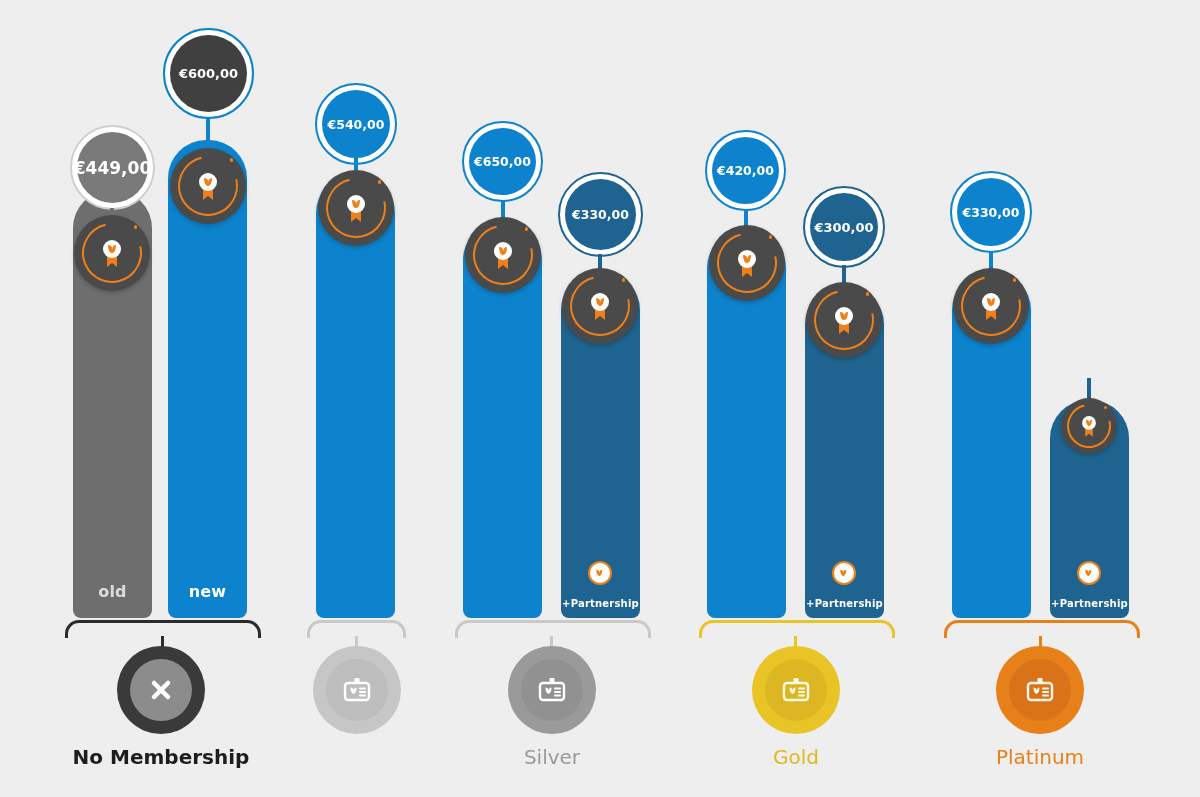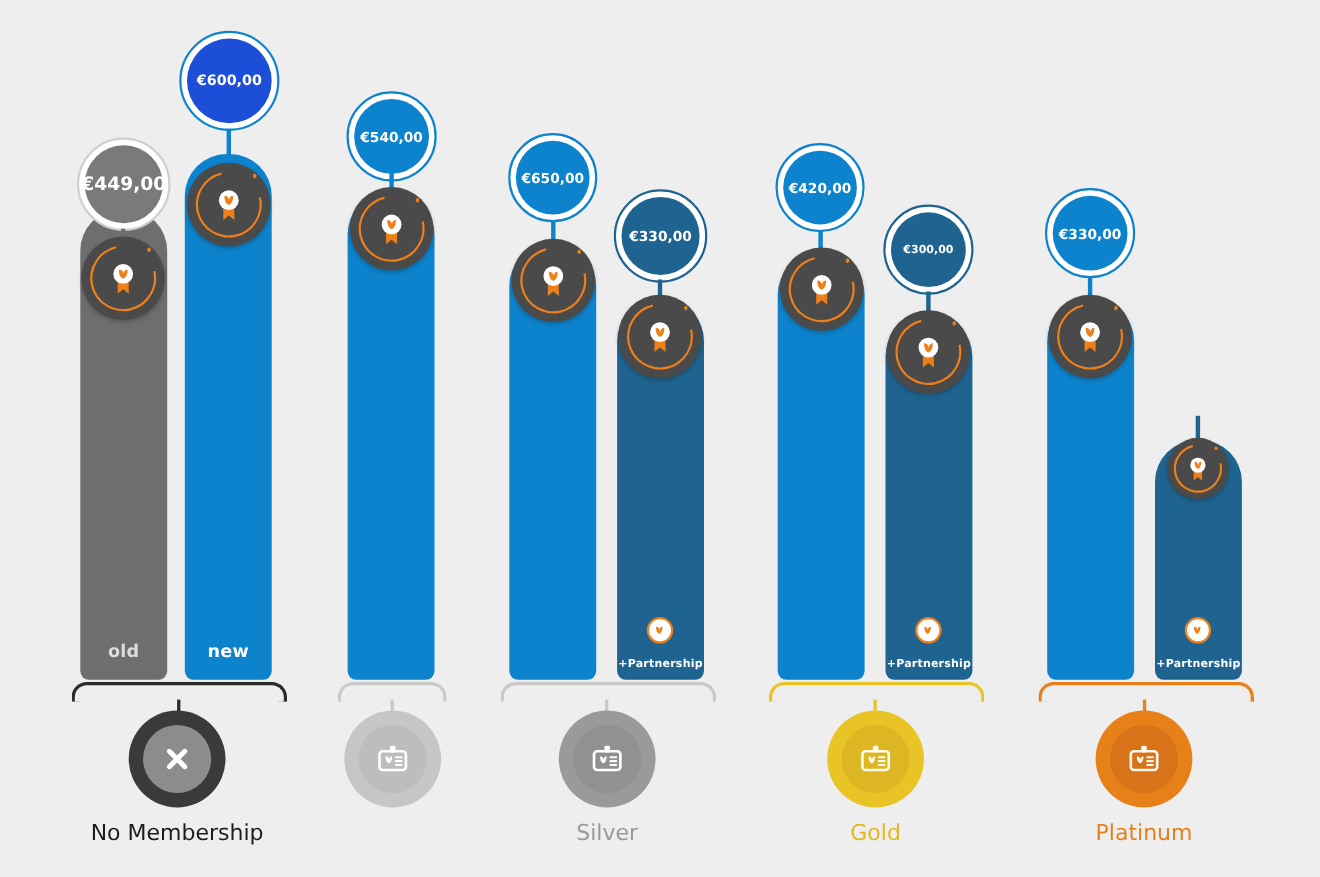--- a/index.html
+++ b/index.html
@@ -141,21 +141,21 @@
       <path d="M10 16 L10 30 L15 26 L20 30 L20 16 Z" fill="#ef8019"></path>
       <circle cx="15" cy="12" r="9" fill="#ffffff"></circle>
       <path d="M11 8 q4 0 4.3 4.2 q0.3 -4.2 3.7 -4.2 q0 7 -4 8.4 q-4 -1.4 -4 -8.4 Z" fill="#ef8019"></path>
     </svg>
   </div>
 
   <div class="bar blue" style="left:168px;top:140px;width:79px;height:478px;"></div>
   <div class="bar-label" style="left:168px;top:582px;width:79px;">new</div>
 
   <div class="bubble" style="left:163px;top:28px;width:91px;height:91px;border:2.5px solid #0d83cd;padding:5px;">
-    <div class="inner" style="width:100%;height:100%;background:#1d4ed8;font-size:13px;">€600,00</div>
+    <div class="inner" style="width:100%;height:100%;background:#404040;font-size:13px;">€600,00</div>
   </div>
   <div class="stem" style="left:206px;top:117px;width:4px;height:28px;background:#0d83cd;"></div>
 
   <div class="medal" style="left:170px;top:148px;">
     <div class="ring"></div>
     <div class="spark"></div>
     <svg class="award" viewBox="0 0 30 32">
       <path d="M10 16 L10 30 L15 26 L20 30 L20 16 Z" fill="#ef8019"></path>
       <circle cx="15" cy="12" r="9" fill="#ffffff"></circle>
       <path d="M11 8 q4 0 4.3 4.2 q0.3 -4.2 3.7 -4.2 q0 7 -4 8.4 q-4 -1.4 -4 -8.4 Z" fill="#ef8019"></path>
@@ -165,21 +165,21 @@
   <div class="bracket" style="left:65px;top:620px;width:196px;border-color:#2b2b2b;"></div>
   <div class="bracket-stem" style="left:161px;top:636px;height:18px;background:#2b2b2b;"></div>
 
   <div class="tier" style="left:117px;top:646px;width:88px;height:88px;background:#3a3a3a;">
     <div class="tier-inner" style="width:62px;height:62px;background:#8c8c8c;">
       <svg width="30" height="30" viewBox="0 0 30 30">
         <path d="M8 8 L22 22 M22 8 L8 22" stroke="#ffffff" stroke-width="4.5" stroke-linecap="round"></path>
       </svg>
     </div>
   </div>
-  <div class="tier-name" style="left:41px;top:745px;width:240px;color:#1d1d1d;">No Membership</div>
+  <div class="tier-name" style="left:41px;top:745px;width:240px;color:#1d1d1d;font-weight:bold;">No Membership</div>
 
   <div class="bar blue" style="left:316px;top:175px;width:79px;height:443px;"></div>
 
   <div class="bubble" style="left:315px;top:83px;width:82px;height:82px;border:2.5px solid #0d83cd;padding:5px;">
     <div class="inner" style="width:100%;height:100%;background:#0d83cd;font-size:12.5px;">€540,00</div>
   </div>
   <div class="stem" style="left:354px;top:153px;width:4px;height:26px;background:#0d83cd;"></div>
 
   <div class="medal" style="left:318px;top:170px;">
     <div class="ring"></div>
@@ -283,21 +283,21 @@
 
   <div class="bar dblue" style="left:805px;top:286px;width:79px;height:332px;"></div>
   <div class="plogo" style="left:832px;top:561px;">
     <svg width="13" height="13" viewBox="0 0 14 14">
       <path d="M2.5 3 q3.2 0 3.4 3.4 q0.2 -3.4 3 -3.4 q0 5.8 -3.2 6.9 q-3.2 -1.1 -3.2 -6.9 Z" fill="#ef8019"></path>
     </svg>
   </div>
   <div class="bar-label" style="left:795px;top:598px;width:99px;font-size:10px;">+Partnership</div>
 
   <div class="bubble" style="left:803px;top:186px;width:82px;height:82px;border:2.5px solid #1f6490;padding:5px;">
-    <div class="inner" style="width:100%;height:100%;background:#1f6490;font-size:10px;">€300,00</div>
+    <div class="inner" style="width:100%;height:100%;background:#1f6490;font-size:13px;">€300,00</div>
   </div>
   <div class="stem" style="left:842px;top:265px;width:4px;height:25px;background:#1f6490;"></div>
 
   <div class="medal" style="left:806px;top:282px;">
     <div class="ring"></div>
     <div class="spark"></div>
     <svg class="award" viewBox="0 0 30 32">
       <path d="M10 16 L10 30 L15 26 L20 30 L20 16 Z" fill="#ef8019"></path>
       <circle cx="15" cy="12" r="9" fill="#ffffff"></circle>
       <path d="M11 8 q4 0 4.3 4.2 q0.3 -4.2 3.7 -4.2 q0 7 -4 8.4 q-4 -1.4 -4 -8.4 Z" fill="#ef8019"></path>

